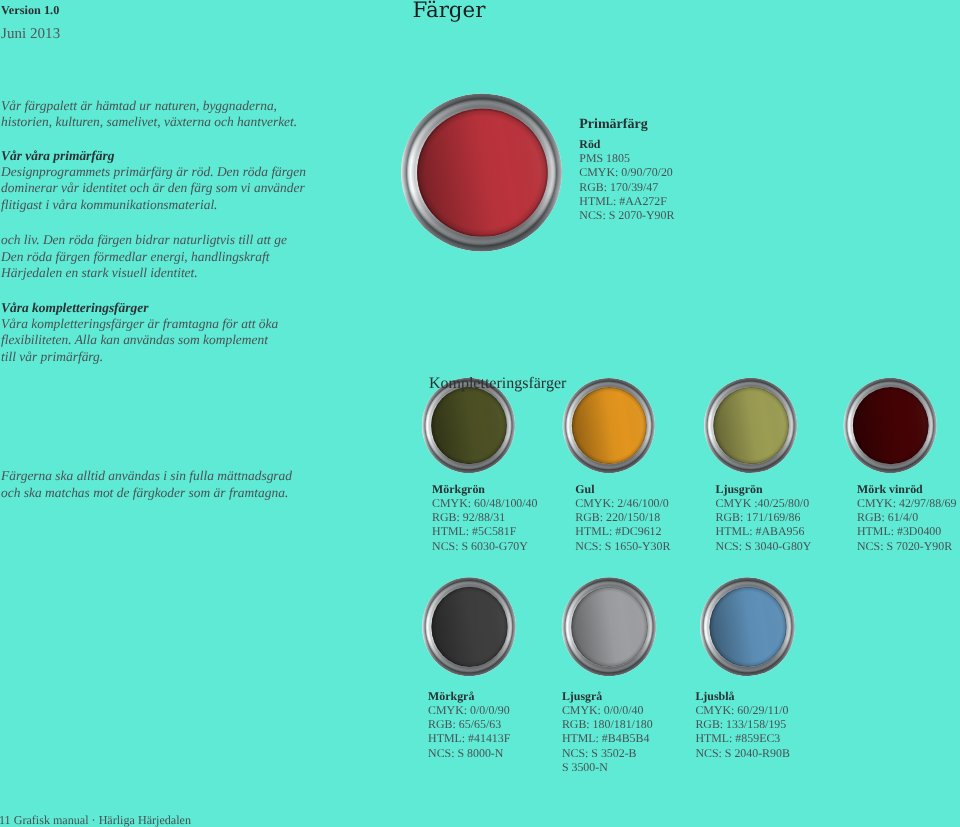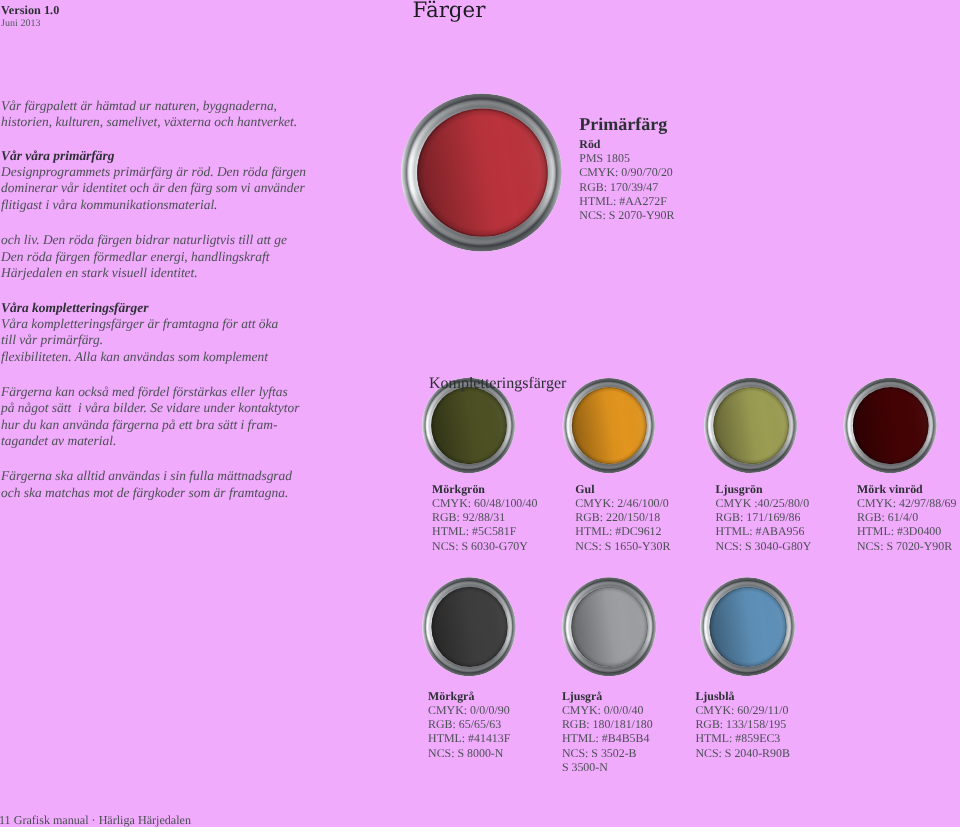--- a/index.html
+++ b/index.html
@@ -1,35 +1,35 @@
 <!DOCTYPE html>
 <html><head>
 <meta charset="utf-8">
 <title>Färger</title>
 <style>
   html,body{margin:0;padding:0;background:#ffffff;}
   body{width:960px;height:827px;overflow:hidden;
        font-family:"Liberation Serif",serif;color:#4b5054;
        -webkit-font-smoothing:antialiased;text-rendering:geometricPrecision;}
-  .page{position:relative;width:960px;height:827px;background:#f0abfc;}
+  .page{position:relative;width:960px;height:827px;background:#5eead4;}
   .abs{position:absolute;}
   .nowrap{white-space:nowrap;}
   .prespace{white-space:pre;}
   
   #hdr-version{left:1px;top:3.5px;font-size:12.2px;font-weight:bold;color:#2c3034;line-height:12px;letter-spacing:0.05px;}
-  #hdr-date{left:1px;top:18px;font-size:10px;color:#53585c;line-height:12px;letter-spacing:0.05px;}
+  #hdr-date{left:1px;top:28px;font-size:15px;color:#53585c;line-height:12px;letter-spacing:0.05px;}
   #page-title{left:412.5px;top:0.3px;font-size:21.4px;font-family:"DejaVu Serif",serif;color:#1a1c1e;line-height:21px;text-align:right;}
   
   .copy{left:1px;font-size:13.45px;line-height:16.35px;color:#4b5054;font-style:italic;}
   .copy .hd{font-weight:bold;color:#2c3034;}
   
   .clabel{position:absolute;font-size:11.9px;line-height:14.3px;color:#4b5054;white-space:nowrap;}
   .clabel .nm{font-weight:bold;color:#2c3034;}
   
-  #prim-kicker{left:579.3px;top:118.2px;font-size:18px;font-weight:bold;color:#2c3034;line-height:13px;}
+  #prim-kicker{left:579.3px;top:118.2px;font-size:14px;font-weight:bold;color:#2c3034;line-height:13px;}
   #prim-spec{left:579.3px;top:136.8px;}
   
   #comp-heading{left:428.9px;top:344.5px;font-size:16px;color:#2c3034;line-height:14px;margin-top:32px;}
   
   #footer{left:-1px;font-size:12.1px;color:#4b5054;}
   
   #cans{position:absolute;left:0;top:0;width:960px;height:827px;}
 </style>
 </head>
 <body>
@@ -492,28 +492,22 @@
   </div>
   <div class="abs copy nowrap" style="top:232.4px">
     <div>och liv. Den röda färgen bidrar naturligtvis till att ge</div>
     <div>Den röda färgen förmedlar energi, handlingskraft</div>
     <div>Härjedalen en stark visuell identitet.</div>
   </div>
 
   <div class="abs copy nowrap" style="top:299.8px">
     <div class="hd">Våra kompletteringsfärger</div>
     <div>Våra kompletteringsfärger är framtagna för att öka</div>
+    <div>flexibiliteten. Alla kan användas som komplement</div>
     <div>till vår primärfärg.</div>
-    <div>flexibiliteten. Alla kan användas som komplement</div>
-  </div>
-  <div class="abs copy nowrap" style="top:384.1px">
-    <div>Färgerna kan också med fördel förstärkas eller lyftas</div>
-    <div class="prespace">på något sätt  i våra bilder. Se vidare under kontaktytor</div>
-    <div>hur du kan använda färgerna på ett bra sätt i fram-</div>
-    <div>tagandet av material.</div>
   </div>
   <div class="abs copy nowrap" style="top:468.4px">
     <div>Färgerna ska alltid användas i sin fulla mättnadsgrad</div>
     <div>och ska matchas mot de färgkoder som är framtagna.</div>
   </div>
 
   <div class="abs nowrap" id="prim-kicker">Primärfärg</div>
   <div class="clabel" id="prim-spec">
     <div class="nm">Röd</div>
     <div>PMS 1805</div>

